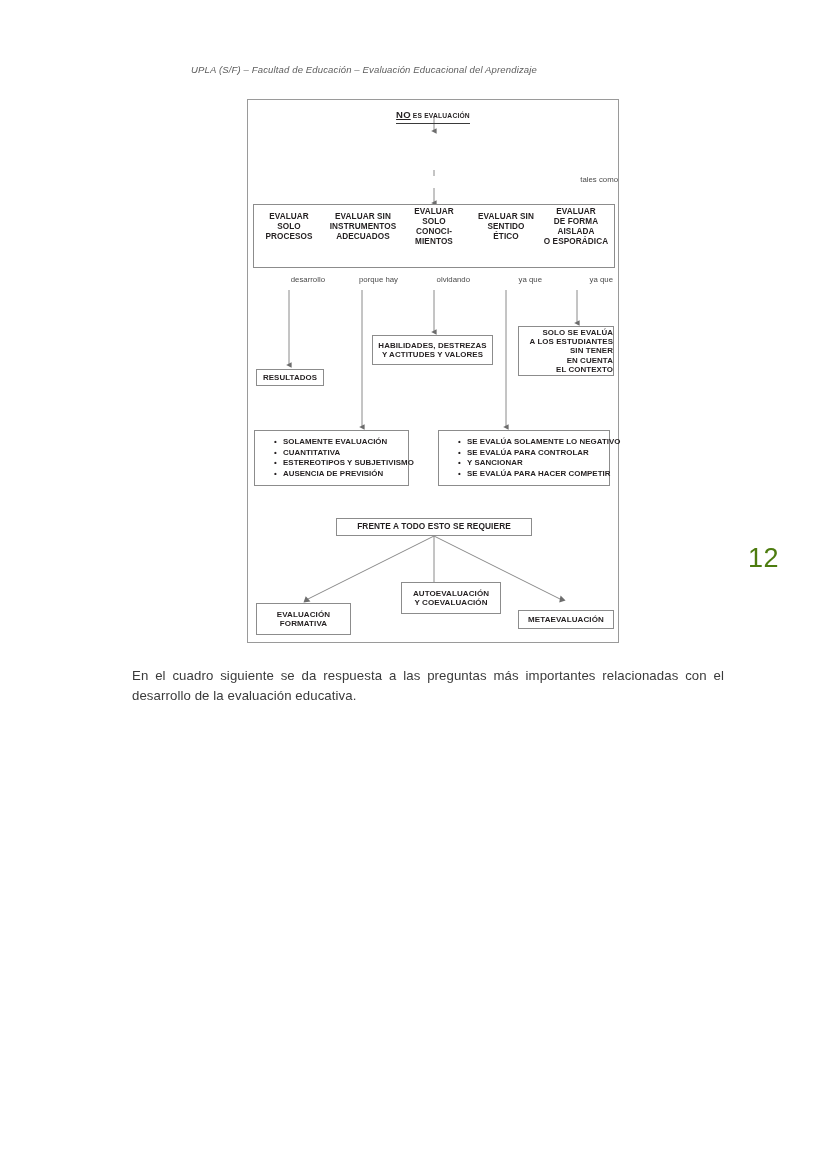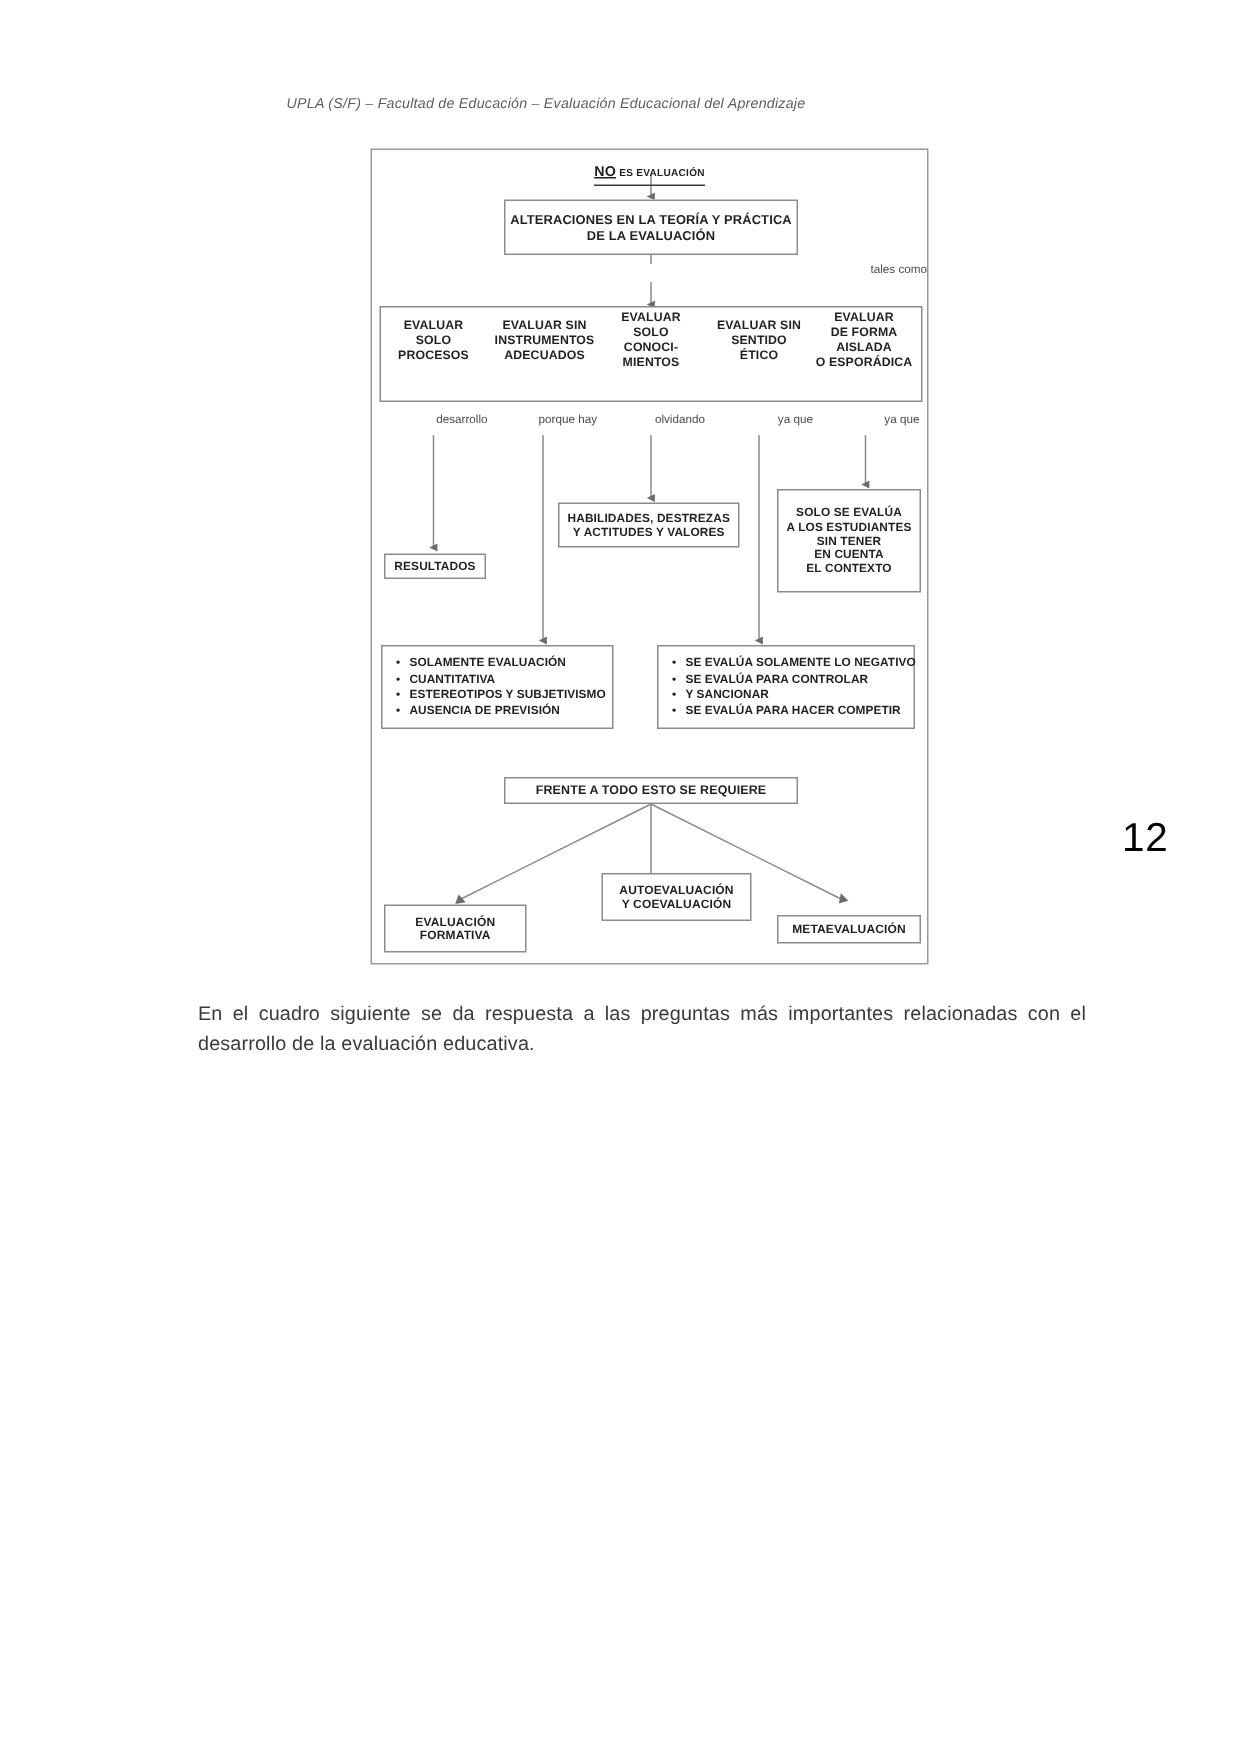--- a/index.html
+++ b/index.html
@@ -28,21 +28,21 @@
     letter-spacing: 0.15px;
     color: #5d5d5d;
   }
 
   
   #page-number {
     position: absolute;
     left: 748px;
     top: 543px;
     font-size: 27px;
-    color: #000000;
+    color: #4d7c0f;
     letter-spacing: 0.5px;
   }
 
   
   #figure {
     position: absolute;
     left: 247px;
     top: 99px;
     width: 372px;
     height: 544px;
@@ -90,21 +90,21 @@
 
   .bullets {
     position: absolute;
     box-sizing: border-box;
     border: 1.2px solid #8c8c8c;
     background: #fff;
     font-weight: bold;
     font-size: 7.9px;
     line-height: 1.34;
     color: #231f20;
-    padding: 6px 6px 6px 8px;
+    padding: 6px 6px 6px 18px;
     letter-spacing: 0.05px;
   }
   .bullets ul { margin: 0; padding: 0 0 0 10px; list-style: none; }
   .bullets li { position: relative; white-space: nowrap; }
   .bullets li::before {
     content: "\2022";
     position: absolute;
     left: -9px;
     top: 0;
   }
@@ -197,24 +197,20 @@
       <line x1="186" y1="436" x2="314" y2="500" marker-end="url(#ah2)"></line>
     </g>
   </svg>
 
   <div id="no-es-evaluacion">
     <span class="inner">
       <span class="big">NO</span><span class="small"> ES EVALUACIÓN</span>
     </span>
   </div>
 
-  <div class="node" style="left:88px; top:33px; width:196px; height:37px; font-size:8.6px;">
-    <span class="ln">ALTERACIONES EN LA TEORÍA Y PRÁCTICA</span>
-    <span class="ln">DE LA EVALUACIÓN</span>
-  </div>
 
   <div class="plain" style="left:0; right:0; top:76px;"><span>tales como</span></div>
 
   <div class="node" style="left:5px; top:104px; width:362px; height:64px; border:1.2px solid #8c8c8c;"></div>
 
   <div class="colhead" style="left:5px; top:112px; width:72px;">
     <span class="ln">EVALUAR</span>
     <span class="ln">SOLO</span>
     <span class="ln">PROCESOS</span>
   </div>
@@ -245,21 +241,21 @@
   <div class="plain" style="left:78px; top:176px; width:72px;"><span>porque hay</span></div>
   <div class="plain" style="left:150px; top:176px; width:72px;"><span>olvidando</span></div>
   <div class="plain" style="left:222px; top:176px; width:72px;"><span>ya que</span></div>
   <div class="plain" style="left:293px; top:176px; width:72px;"><span>ya que</span></div>
 
   <div class="node" style="left:124px; top:235px; width:121px; height:30px; font-size:7.9px;">
     <span class="ln">HABILIDADES, DESTREZAS</span>
     <span class="ln">Y ACTITUDES Y VALORES</span>
   </div>
 
-  <div class="node" style="left:270px; top:226px; width:96px; height:69px; font-size:7.9px;">
+  <div class="node" style="left:270px; top:226px; width:96px; height:50px; font-size:7.9px;align-items:flex-end;">
     <span class="ln">SOLO SE EVALÚA</span>
     <span class="ln">A LOS ESTUDIANTES</span>
     <span class="ln">SIN TENER</span>
     <span class="ln">EN CUENTA</span>
     <span class="ln">EL CONTEXTO</span>
   </div>
 
   <div class="node" style="left:8px; top:269px; width:68px; height:17px; font-size:7.9px;">
     <span class="ln">RESULTADOS</span>
   </div>

